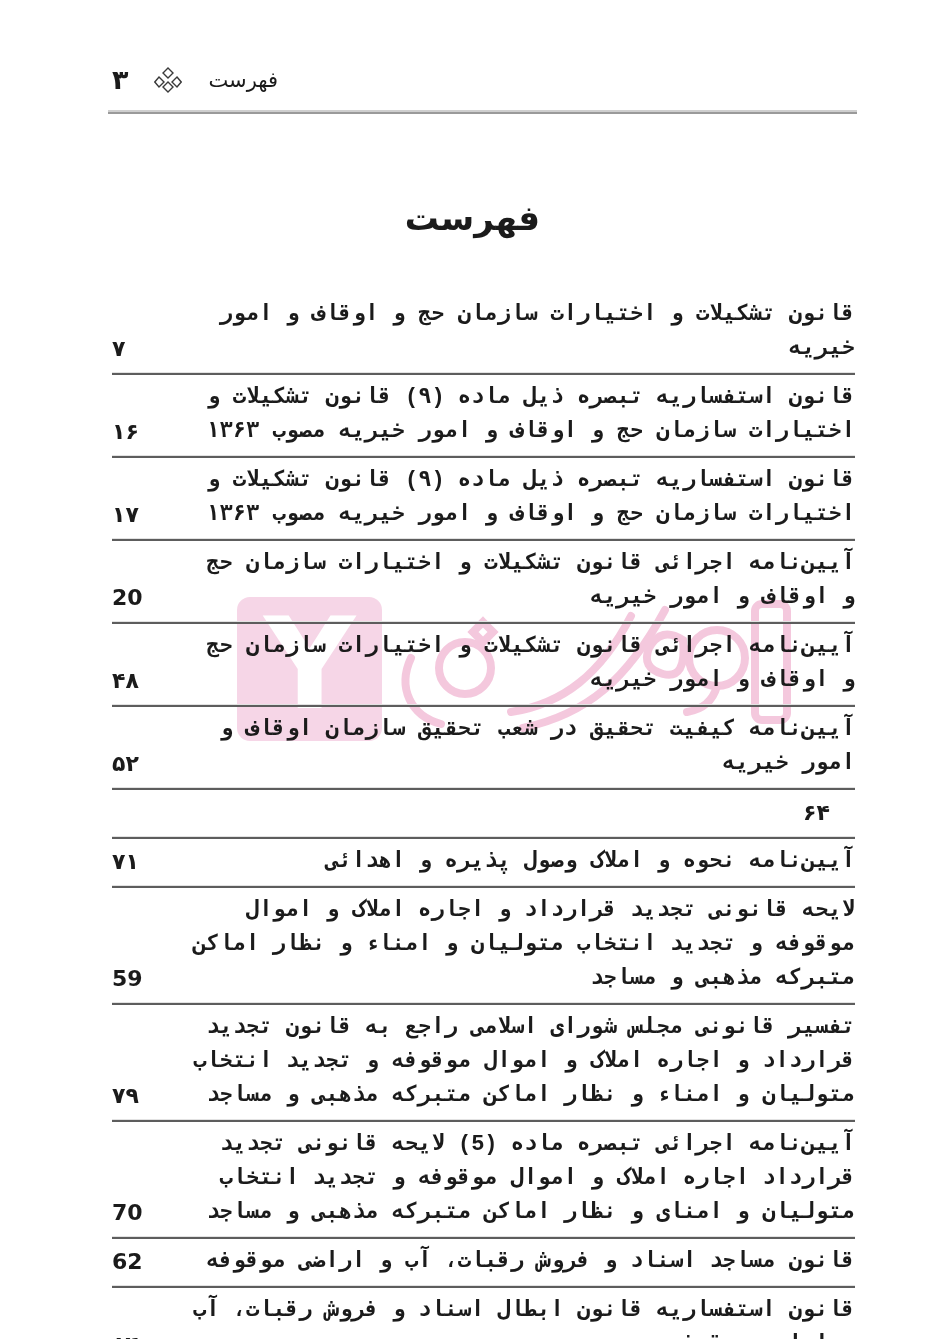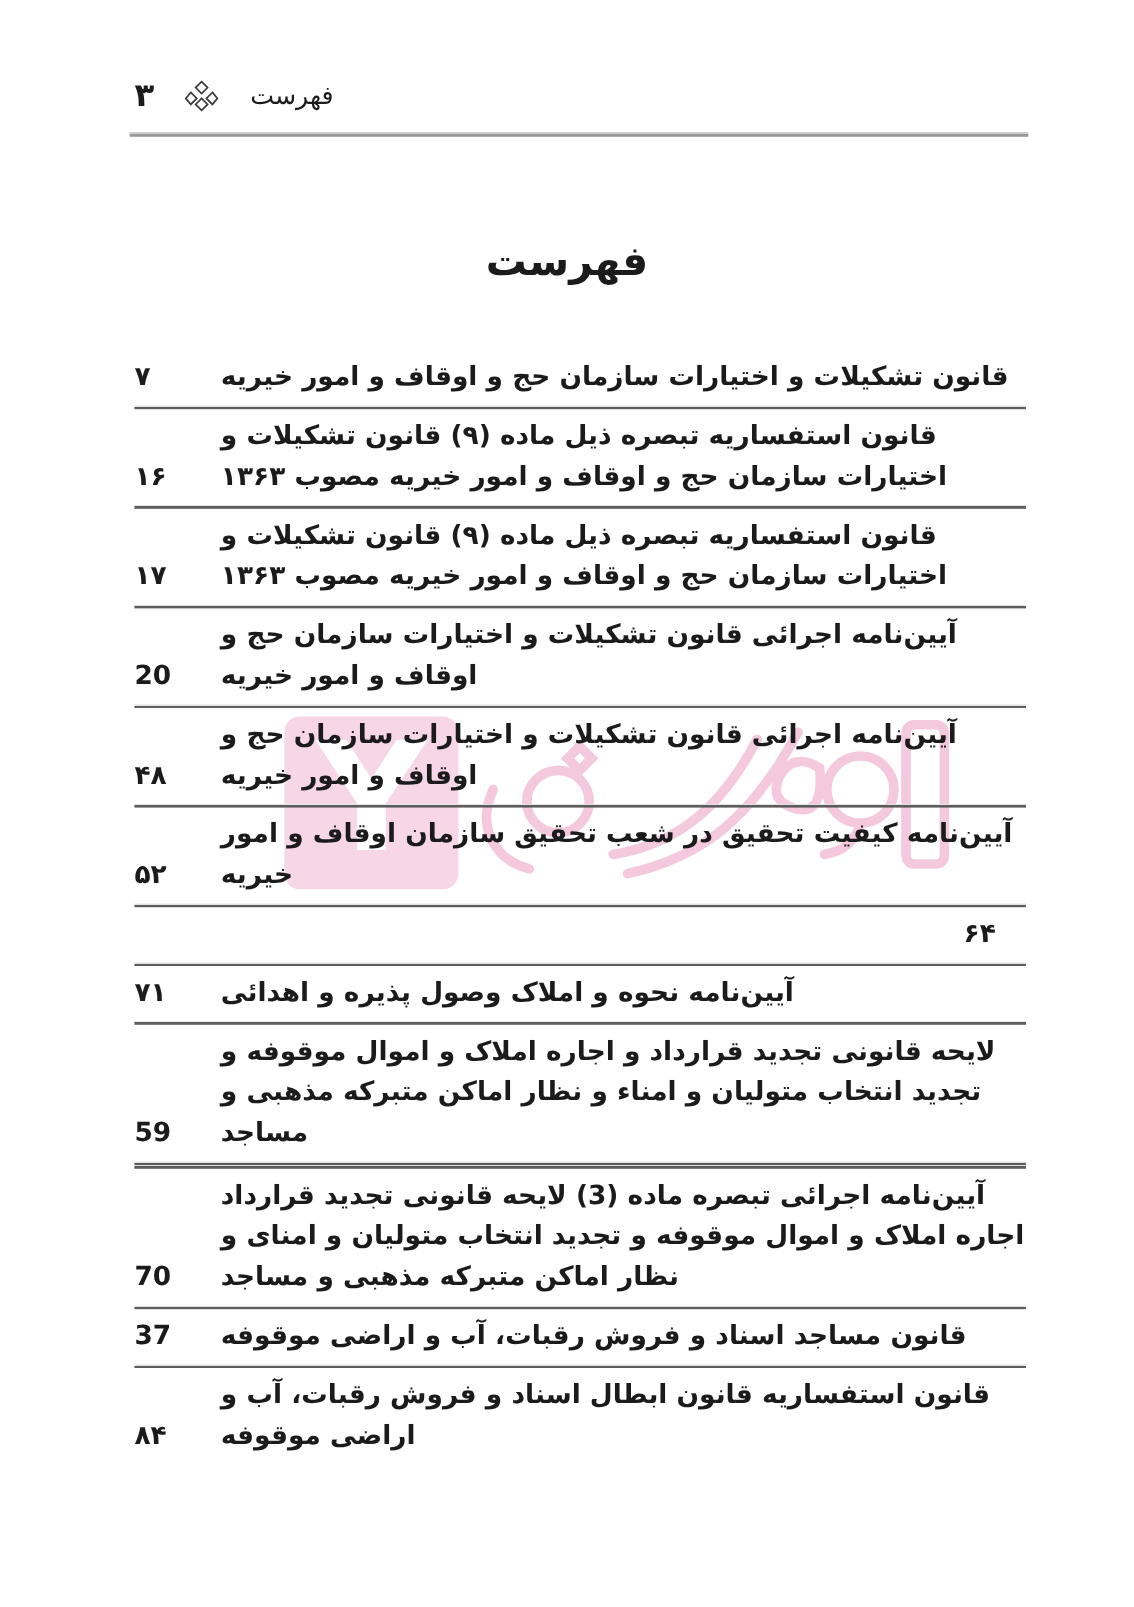--- a/index.html
+++ b/index.html
@@ -45,21 +45,21 @@
   
   .toc{
     position:absolute;top:292px;left:112px;right:90px;z-index:1;
     direction:rtl;
   }
   .entry{
     display:flex;gap:20px;
     padding:6px 0;
     font-size:22px;font-weight:bold;line-height:34px;
   }
-  .entry .t{flex:1;text-align:left;}
+  .entry .t{flex:1;text-align:right;font-family:Liberation Mono, monospace;}
   .entry .p{min-width:52px;text-align:left;align-self:flex-end;}
   .sep{
     height:3px;
     background:linear-gradient(180deg,#e2e2e2 0 34%,#5d5d5d 34% 100%);
   }
 </style>
 </head>
 <body>
 
 <div class="page">
@@ -145,31 +145,35 @@
       <span class="p">۷۱</span>
     </div>
     <div class="sep"></div>
 
     <div class="entry">
       <span class="t">لایحه قانونی تجدید قرارداد و اجاره املاک و اموال موقوفه و تجدید انتخاب متولیان و امناء و نظار اماکن متبرکه مذهبی و مساجد</span>
       <span class="p">59</span>
     </div>
     <div class="sep"></div>
 
+    <div class="entry">
+      <span class="t">تفسیر قانونی مجلس شورای اسلامی راجع به قانون تجدید قرارداد و اجاره املاک و اموال موقوفه و تجدید انتخاب متولیان و امناء و نظار اماکن متبرکه مذهبی و مساجد</span>
+      <span class="p">۷۹</span>
+    </div>
     <div class="sep"></div>
 
     <div class="entry">
-      <span class="t">آیین‌نامه اجرائی تبصره ماده (3) لایحه قانونی تجدید قرارداد اجاره املاک و اموال موقوفه و تجدید انتخاب متولیان و امنای و نظار اماکن متبرکه مذهبی و مساجد</span>
+      <span class="t">آیین‌نامه اجرائی تبصره ماده (5) لایحه قانونی تجدید قرارداد اجاره املاک و اموال موقوفه و تجدید انتخاب متولیان و امنای و نظار اماکن متبرکه مذهبی و مساجد</span>
       <span class="p">70</span>
     </div>
     <div class="sep"></div>
 
     <div class="entry">
       <span class="t">قانون مساجد اسناد و فروش رقبات، آب و اراضی موقوفه</span>
-      <span class="p">37</span>
+      <span class="p">62</span>
     </div>
     <div class="sep"></div>
 
     <div class="entry">
       <span class="t">قانون استفساریه قانون ابطال اسناد و فروش رقبات، آب و اراضی موقوفه</span>
       <span class="p">۸۴</span>
     </div>
 
   </div>
 </div>

